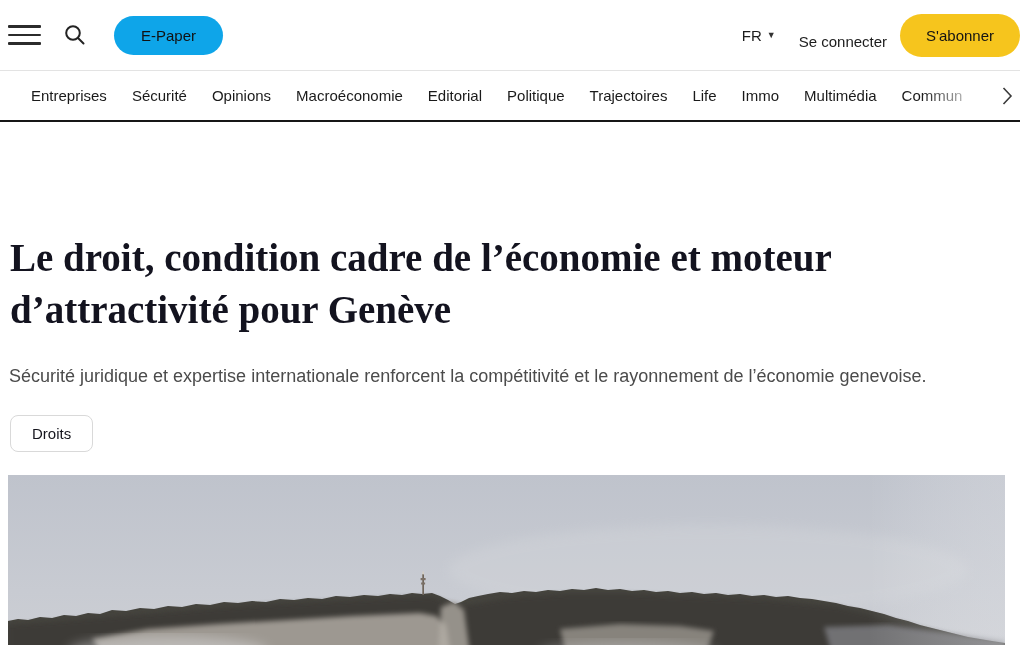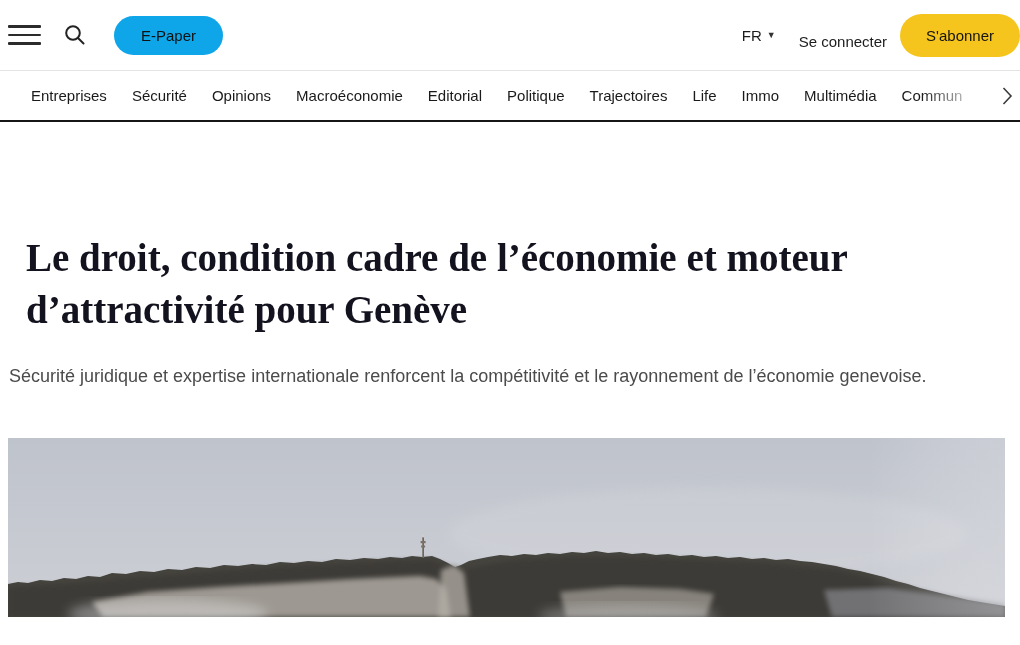--- a/index.html
+++ b/index.html
@@ -30,21 +30,21 @@
   
   .nav { position:relative; height:52px; border-top:1px solid #e3e3e3; border-bottom:2px solid #161616;
          display:flex; align-items:center; padding-left:31px; background:#fff; }
   .nav a { font-size:15px; color:#1a1a1a; text-decoration:none; margin-right:25px; white-space:nowrap; }
   .nav-fade { position:absolute; right:24px; top:1px; bottom:2px; width:75px; pointer-events:none;
               background:linear-gradient(to right, rgba(255,255,255,0), #ffffff 85%); }
   .nav-more { position:absolute; right:2px; top:0; bottom:0; width:22px; display:flex;
               align-items:center; justify-content:center; cursor:pointer; background:#fff; }
 
   
-  .article-title { margin:110px 60px 0 26px; max-width:945px;
+  .article-title { margin:110px 60px 0 10px; max-width:945px;
                    font-family:"Liberation Serif", serif; font-weight:700;
                    font-size:39px; line-height:52px; color:#13131f; letter-spacing:0; }
   .article-subtitle { margin:28px 10px 0 9px; font-size:18px; line-height:24px; color:#4b4b4b; }
   .tags { display:flex; gap:18px; margin:27px 0 0 10px; }
   .tag { border:1px solid #d9d9d9; border-radius:8px; background:#fff; padding:9px 21px;
          font-size:15px; color:#15151d; cursor:pointer; font-family:"Liberation Sans", sans-serif; }
 
   
   .hero { margin:23px 15px 0 8px; width:997px; height:179px; overflow:hidden; background:#c6c9d0; }
   .hero svg { display:block; }
@@ -98,20 +98,21 @@
     </svg>
   </div>
 </nav>
 
 <main>
   <h1 class="article-title">Le droit, condition cadre de l’économie et moteur d’attractivité pour Genève</h1>
 
   <p class="article-subtitle">Sécurité juridique et expertise internationale renforcent la compétitivité et le rayonnement de l’économie genevoise.</p>
 
   <div class="tags">
+    <button class="tag">Droits</button>
   </div>
 
   <figure class="hero">
     <svg width="997" height="179" viewBox="0 0 997 179" role="img" aria-label="Crête montagneuse boisée avec antenne de télécommunication sous un ciel brumeux">
       <defs>
         <linearGradient id="sky" x1="0" y1="0" x2="0" y2="1">
           <stop offset="0" stop-color="#bfc3cc"></stop>
           <stop offset="0.65" stop-color="#c8cbd2"></stop>
           <stop offset="1" stop-color="#cdcfd4"></stop>
         </linearGradient>

